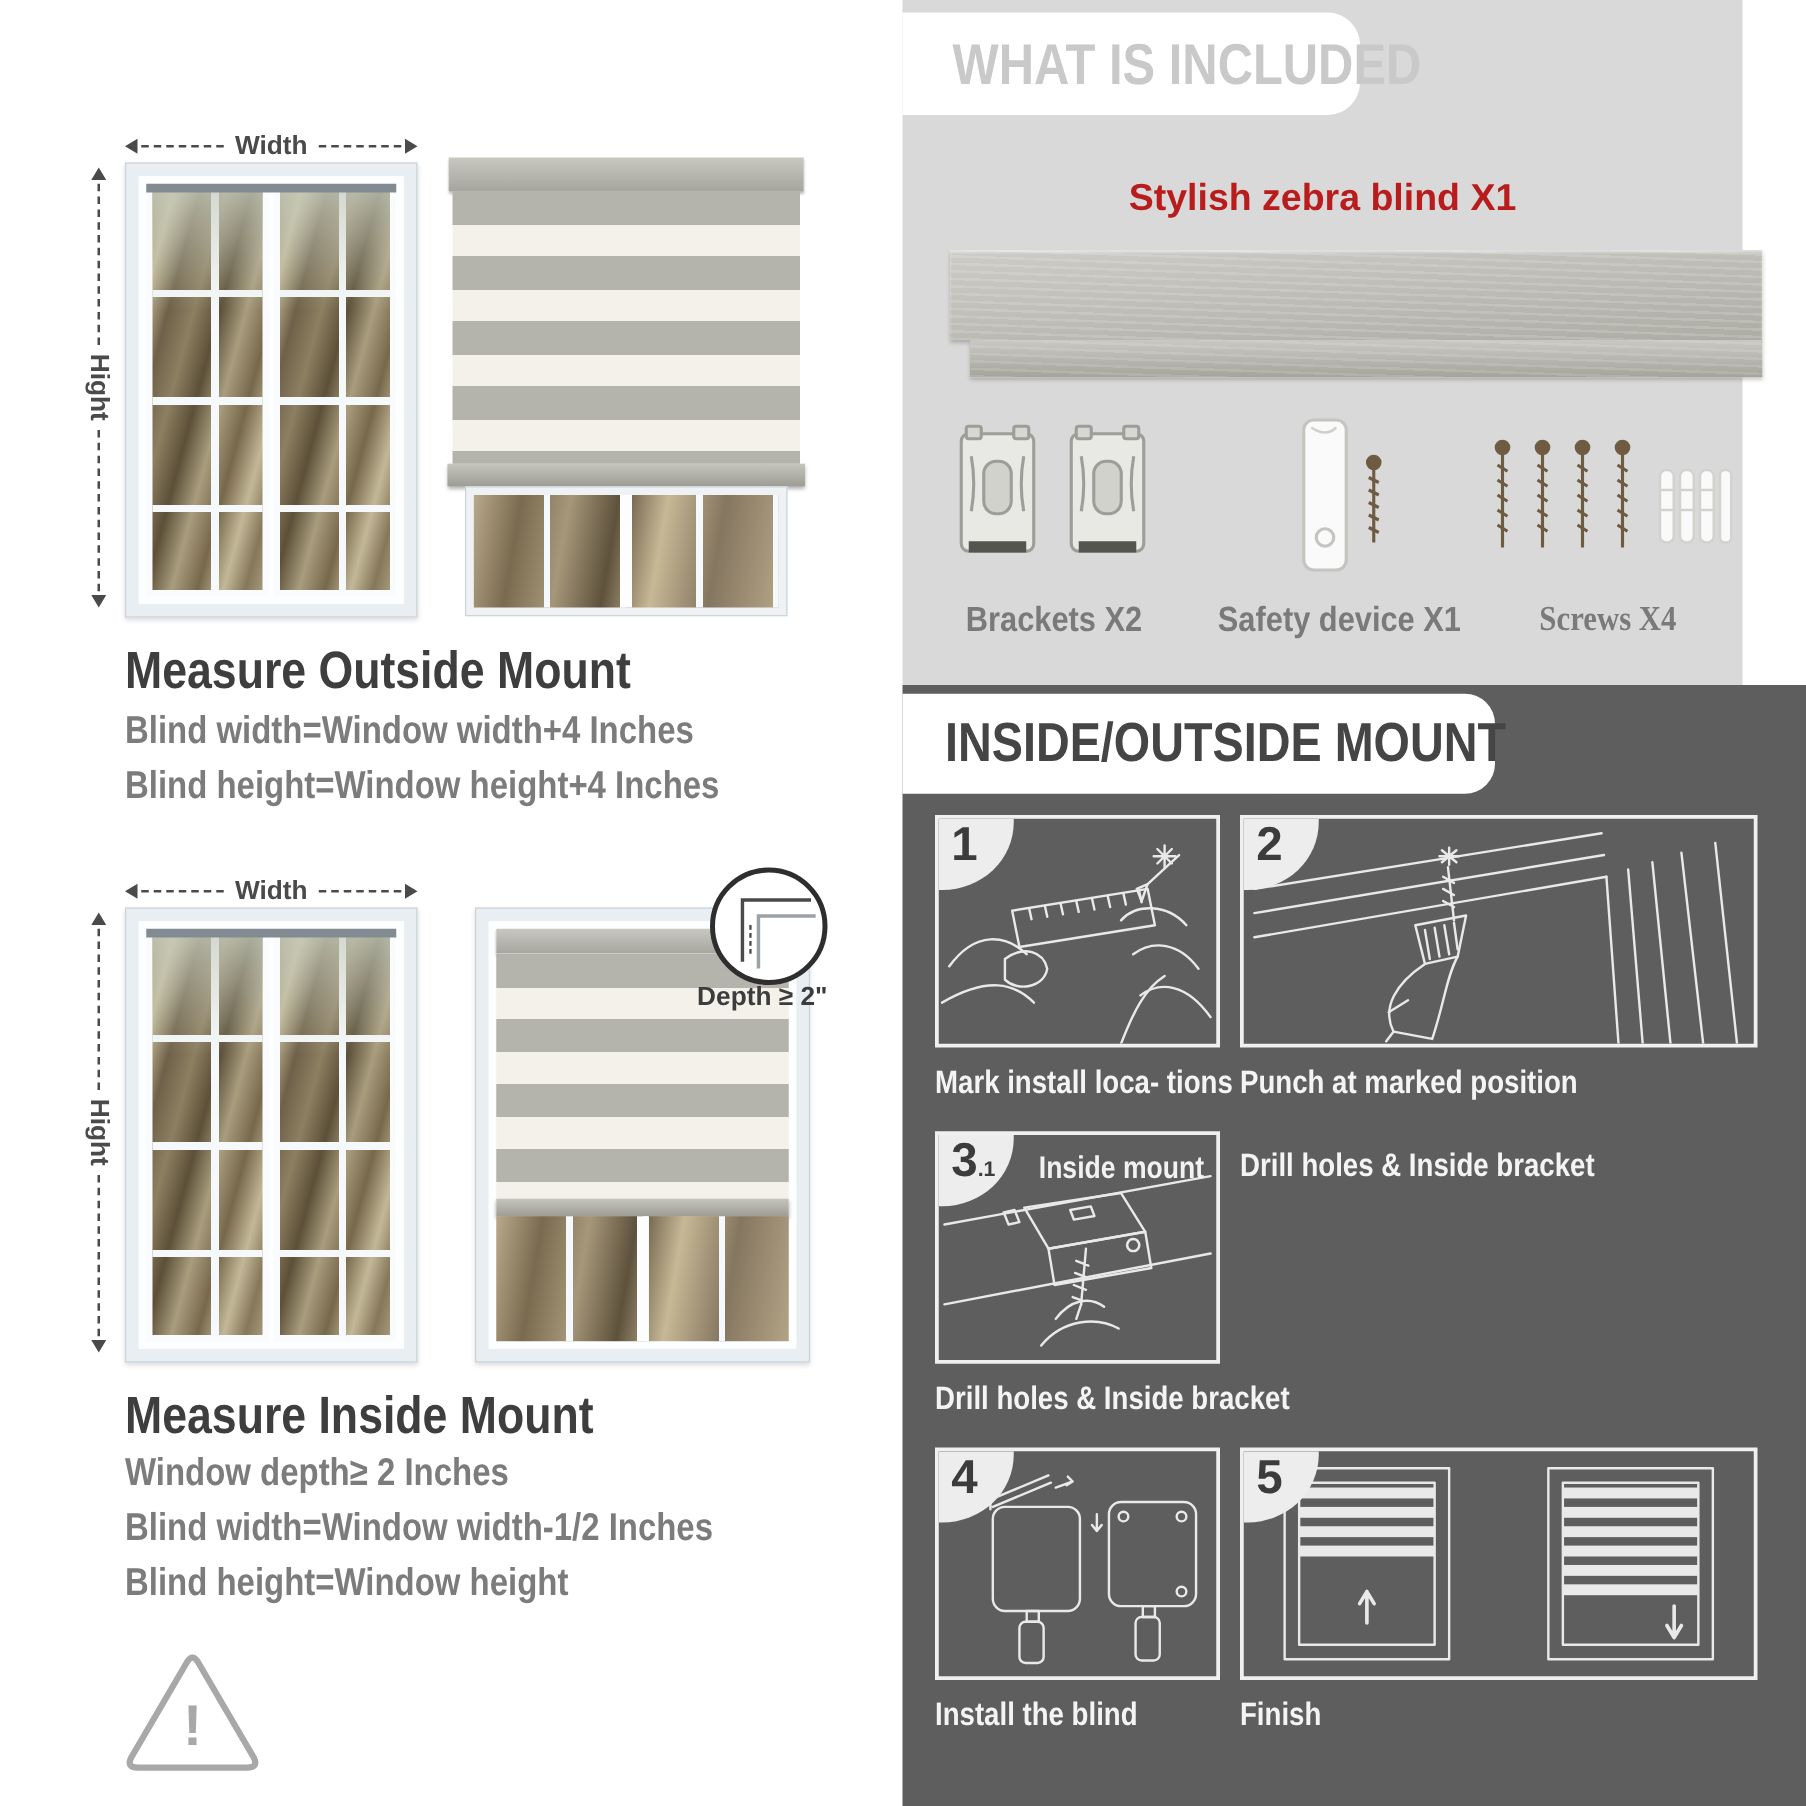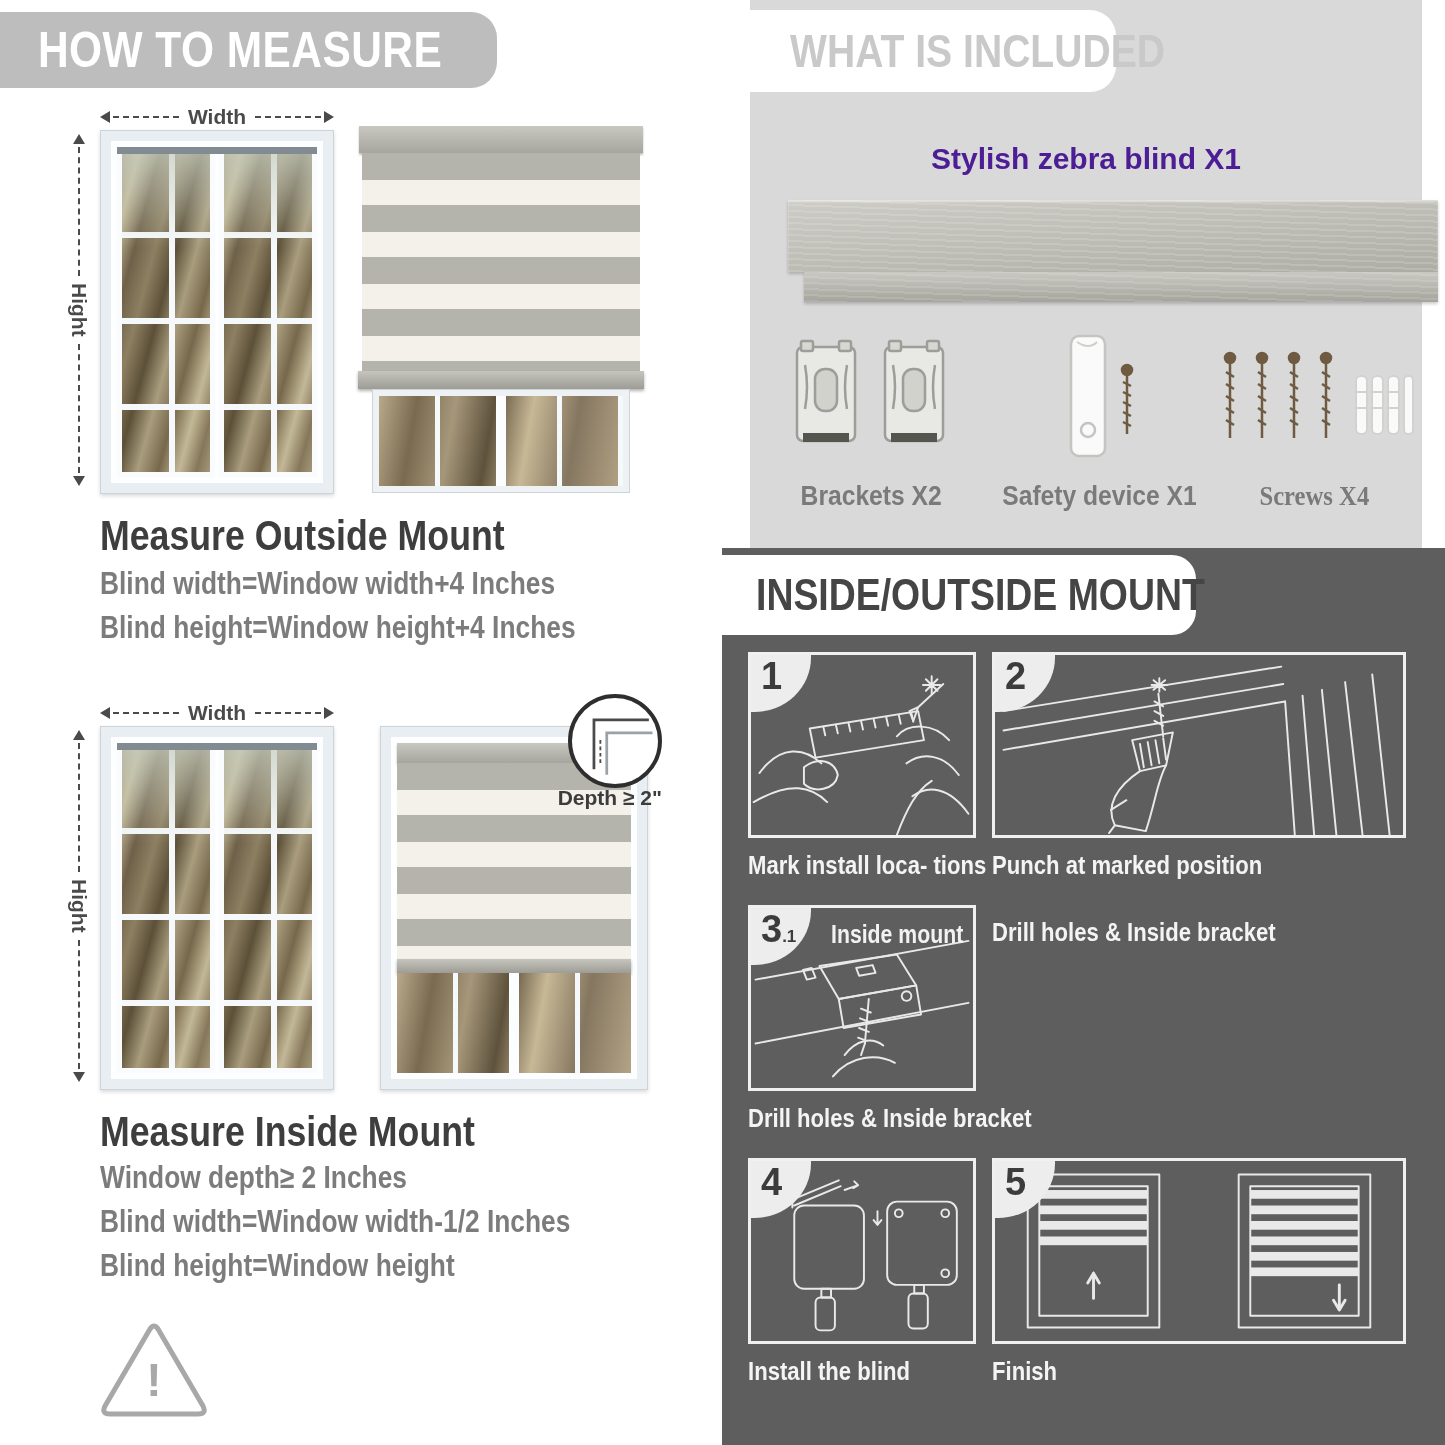--- a/index.html
+++ b/index.html
@@ -51,25 +51,25 @@
   .fig-title{position:absolute;color:#3e3e3e;font-size:42px;font-weight:bold;}
   .fig-line{position:absolute;color:#7c7c7c;font-size:31px;font-weight:bold;}
 
   .depth-circle{position:absolute;width:94px;height:94px;border-radius:50%;background:#fff;border:4px solid #2e2e2e;box-sizing:border-box;overflow:hidden;}
   .depth-label{position:absolute;color:#3c3c3c;font-size:21px;font-weight:bold;}
 
   .warning{position:absolute;display:flex;align-items:flex-start;}
   .warning-text{width:438px;margin-left:34px;margin-top:2px;color:#a6a6a6;font-size:23px;line-height:1.5;font-weight:normal;}
 
   
-  .panel-included{position:absolute;left:722px;top:0;width:672px;height:548px;background:#d9d9d9;margin-left:28px;}
+  .panel-included{position:absolute;left:722px;top:0;width:672px;height:548px;background:#d9d9d9;}
   .included-tab{position:absolute;left:0;top:10px;width:366px;height:82px;background:#fff;border-radius:0 26px 26px 0;
     display:flex;align-items:center;padding-left:40px;box-sizing:border-box;}
   .included-tab span{color:#c9c9c9;font-size:46px;font-weight:bold;}
-  .product-title{position:absolute;left:0;top:142px;width:100%;text-align:center;color:#4c1d95;font-size:30px;font-weight:bold;}
+  .product-title{position:absolute;left:0;top:142px;width:100%;text-align:center;color:#b91c1c;font-size:30px;font-weight:bold;}
   .headrail-img{position:absolute;left:38px;top:200px;width:650px;height:72px;
     background:
       repeating-linear-gradient(2deg,rgba(255,255,255,.14) 0 2px,rgba(0,0,0,0) 2px 6px),
       linear-gradient(175deg,#cdccc6,#aeada5);
     box-shadow:inset 0 2px 2px rgba(255,255,255,.5), 0 2px 3px rgba(0,0,0,.2);}
   .botrail-img{position:absolute;left:54px;top:272px;width:634px;height:30px;
     background:
       repeating-linear-gradient(2deg,rgba(255,255,255,.12) 0 2px,rgba(0,0,0,0) 2px 6px),
       linear-gradient(#c9c8c2,#a5a49c);
     box-shadow:0 2px 3px rgba(0,0,0,.2);}
@@ -90,23 +90,20 @@
   .badge .sub{font-size:17px;font-weight:bold;}
   .step-label{position:absolute;top:12px;left:80px;color:#f2f2f2;font-size:25px;font-weight:bold;z-index:3;}
   .caption{margin-top:12px;color:#f4f4f4;font-size:26px;font-weight:bold;}
   .box svg{position:absolute;left:0;top:0;width:100%;height:100%;}
 </style>
 </head>
 <body>
 
 <div id="page">
 
-  <div class="left-header">
-    <span class="condL">HOW TO MEASURE</span>
-  </div>
 
   <div class="harrow" style="left:100px;top:106px;width:234px;">
     <span class="tri-l"></span>
     <span class="dash"></span>
     <span class="lbl">Width</span>
     <span class="dash"></span>
     <span class="tri-r"></span>
   </div>
 
   <div class="varrow" style="left:68px;top:134px;height:352px;">

